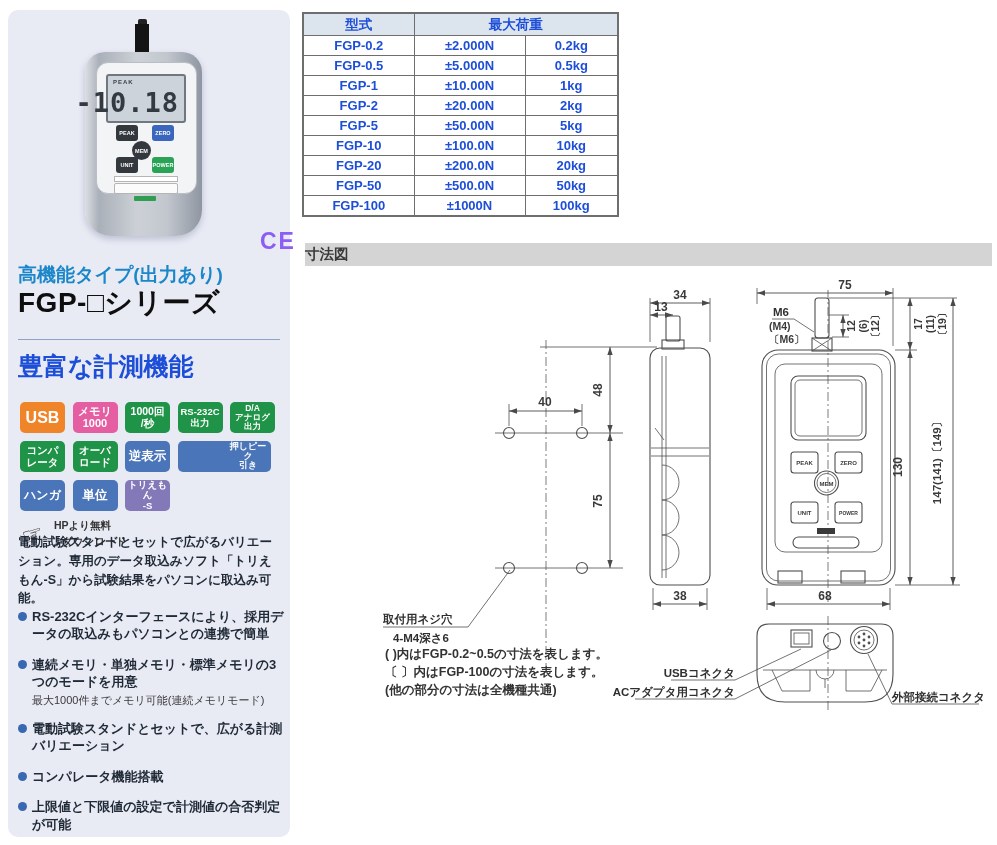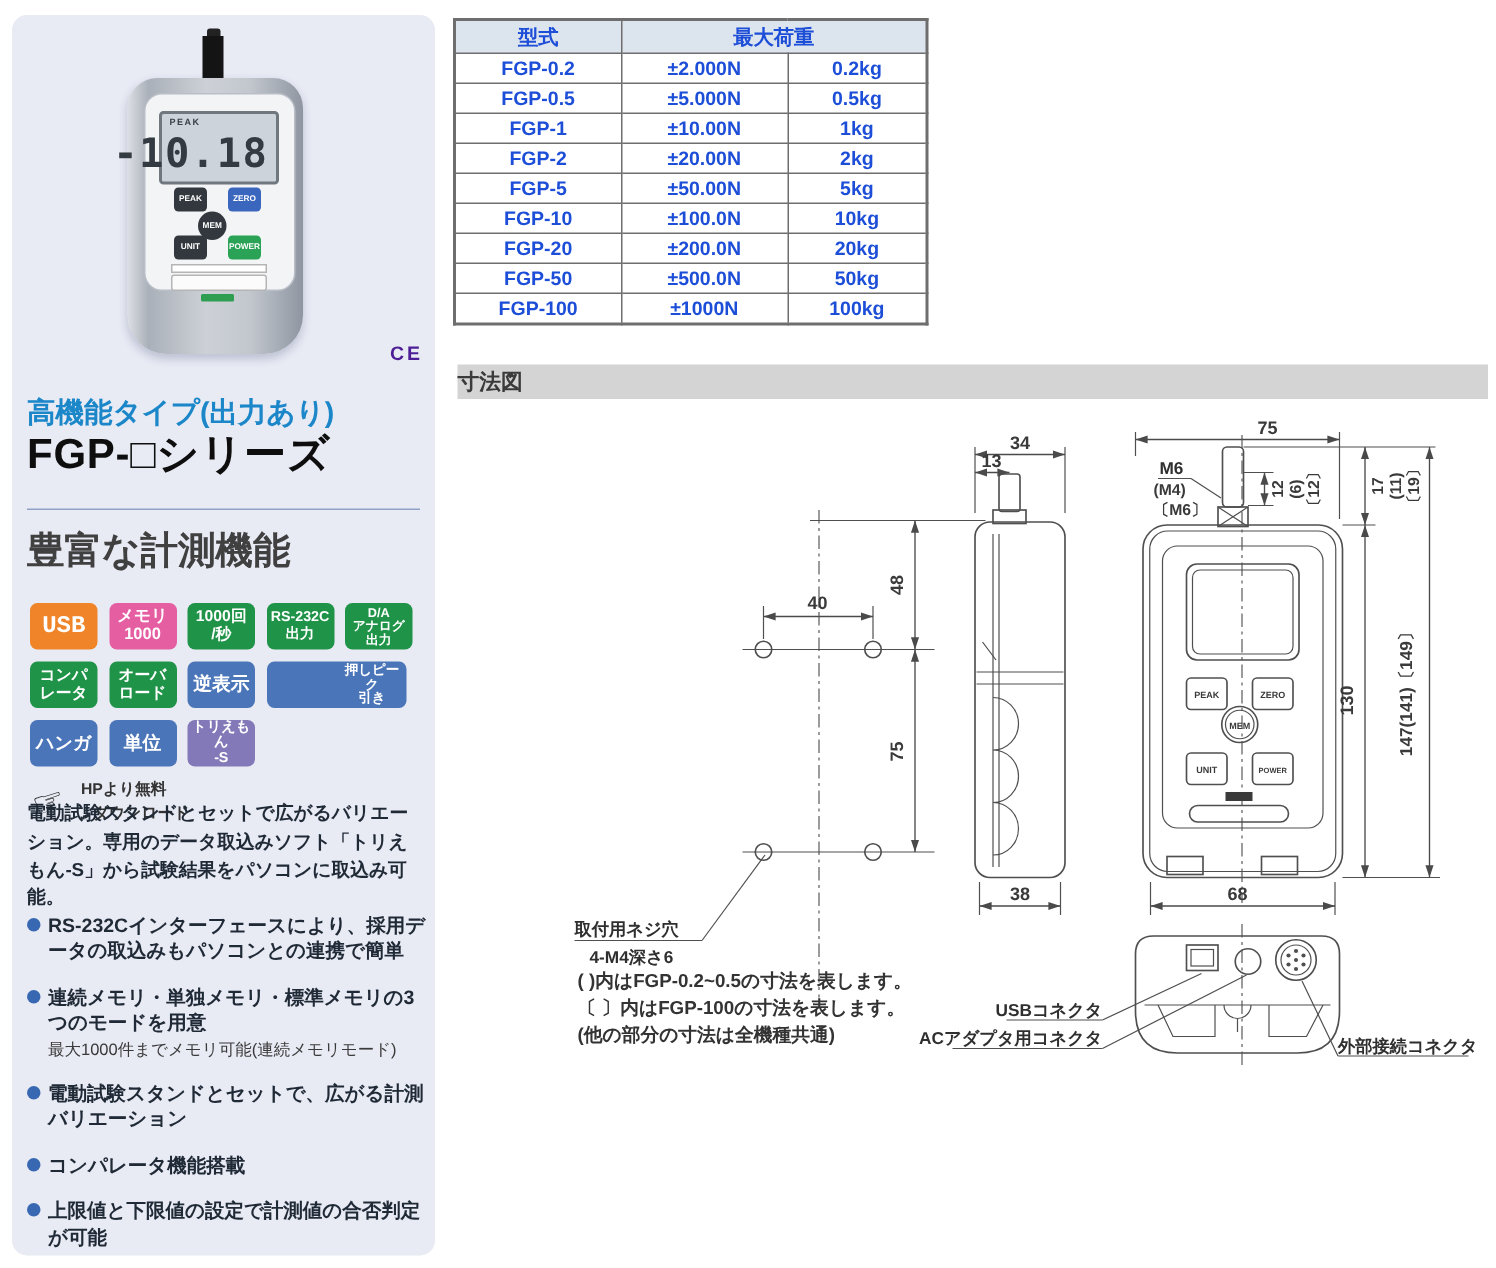--- a/index.html
+++ b/index.html
@@ -22,31 +22,31 @@
   .lcd-val{right:5px;bottom:3px;font-family:"DejaVu Sans Mono",monospace;font-weight:700;font-size:27px;color:#333a41;letter-spacing:1px;}
   .dev-btn{width:22px;height:16px;border-radius:3px;color:#fff;font-size:5.5px;font-weight:700;
     display:flex;align-items:center;justify-content:center;}
   .dev-dark{background:#33383e;}
   .dev-blue{background:#3b66bd;}
   .dev-green{background:#2aa357;}
   .dev-mem{left:124px;top:131px;width:19px;height:19px;border-radius:50%;}
   .dev-strip{left:106px;top:166px;width:62px;height:4px;background:#ffffff;border:1px solid #b5b5b5;}
   .dev-label{left:106px;top:173px;width:62px;height:9px;background:#fbfbfb;border:1px solid #b5b5b5;border-radius:2px;}
   .dev-brand{left:126px;top:186px;width:22px;height:5px;background:#2f9e50;border-radius:1px;}
-  .ce-mark{left:252px;top:218px;font-size:13px;font-weight:800;color:#4c1d95;letter-spacing:2px;}
+  .ce-mark{left:252px;top:218px;font-size:23px;font-weight:800;color:#8b5cf6;letter-spacing:2px;}
   
   .type-label{left:10px;top:252px;font-size:19px;font-weight:700;color:#1b87c9;}
   .series-name{left:10px;top:274px;font-size:28px;font-weight:700;color:#0e0e0e;letter-spacing:0.5px;}
   .divider{left:10px;top:329px;width:262px;height:1px;background:#8fa3c8;}
-  .features-heading{left:10px;top:340px;font-size:25px;font-weight:700;color:#404040;}
+  .features-heading{left:10px;top:340px;font-size:25px;font-weight:700;color:#1d4ed8;}
   
   .badges{left:12px;top:392px;width:259px;display:flex;flex-wrap:wrap;gap:8px 7.5px;}
   .badge{width:45px;height:31px;border-radius:5px;color:#fff;font-weight:700;font-size:10px;
     line-height:1.08;display:flex;align-items:center;justify-content:center;text-align:center;white-space:pre-line;}
-  .b-orange{background:#f08428;font-family:Liberation Mono, monospace;} .b-pink{background:#e55ea2;} .b-green{background:#1f9347;}
+  .b-orange{background:#f08428;} .b-pink{background:#e55ea2;} .b-green{background:#1f9347;}
   .b-blue{background:#4a75b8;} .b-purple{background:#8379b8;}
   .fs16{font-size:16px;} .fs11{font-size:11px;} .fs105{font-size:10.5px;} .fs85{font-size:8.5px;}
   .fs125{font-size:12.5px;} .fs9{font-size:9px;padding-left:48px;} .fs12{font-size:12px;} .fs95{font-size:9.5px;}
   .dl{position:relative;display:flex;flex-direction:column;justify-content:center;padding-left:34px;gap:2px;}
   .hand-icon{position:absolute;left:2px;top:2px;font-size:24px;color:#2b2b2b;transform:rotate(-18deg);}
   .dl-line{font-size:10.5px;font-weight:700;color:#333;}
   .dl-line2{padding-left:8px;}
   
   .intro{left:10px;top:523px;width:266px;font-size:12.5px;font-weight:700;color:#1f2a36;line-height:1.5;}
   .bullets{left:10px;top:598px;width:268px;}

